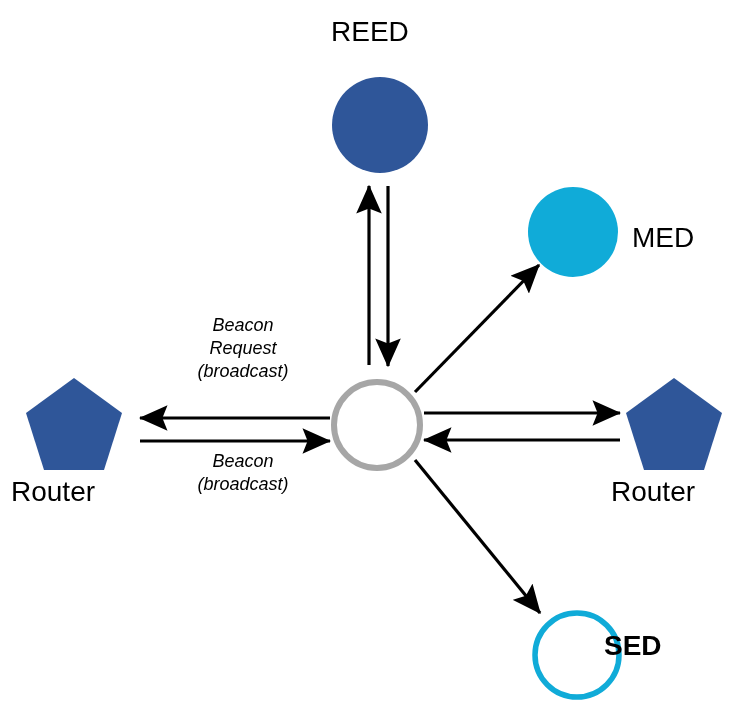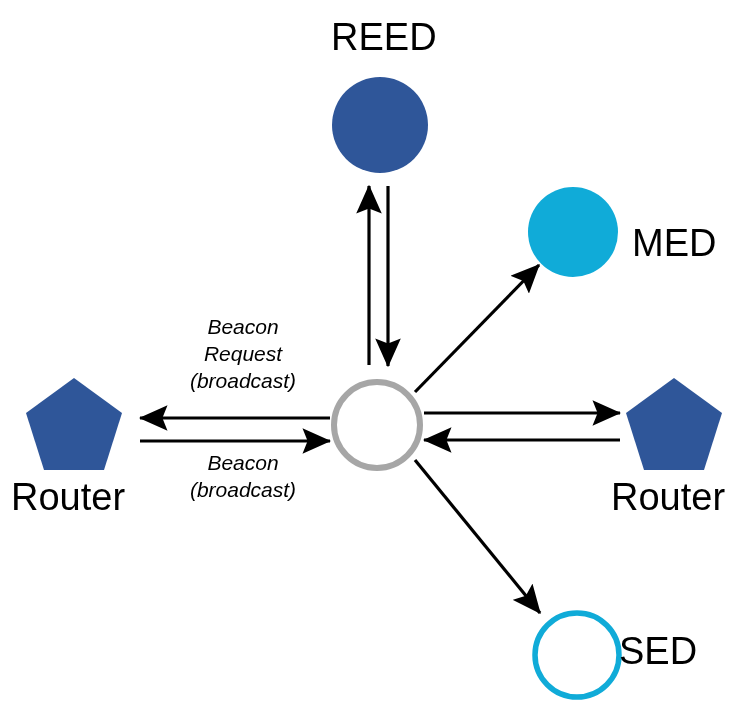--- a/index.html
+++ b/index.html
@@ -18,42 +18,42 @@
   #topology-svg {
     position: absolute;
     left: 0;
     top: 0;
     width: 752px;
     height: 720px;
   }
   .node-label {
     position: absolute;
     font-family: "Liberation Sans", sans-serif;
-    font-size: 38px;
+    font-size: 28px;
     font-weight: 400;
     color: #000000;
     white-space: nowrap;
     line-height: 1;
   }
   .edge-label {
     position: absolute;
     font-family: "Liberation Sans", sans-serif;
-    font-size: 21px;
+    font-size: 18px;
     font-style: italic;
     color: #000000;
     text-align: center;
     line-height: 1.28;
     white-space: pre-line;
   }
   
   #label-reed   { left: 331px; top: 18px; }
   #label-med    { left: 632px; top: 224px; }
   #label-router-left  { left: 11px;  top: 478px; }
   #label-router-right { left: 611px; top: 478px; }
-  #label-sed    { left: 619px; top: 632px; }
+  #label-sed    { left: 604px; top: 632px; font-weight: bold; }
   #label-beacon-request { left: 158px; top: 314px; width: 170px; }
   #label-beacon         { left: 158px; top: 450px; width: 170px; }
 </style>
 </head>
 <body>
 
 <div id="diagram-root">
 
   <svg id="topology-svg" viewBox="0 0 752 720">
     <defs>

